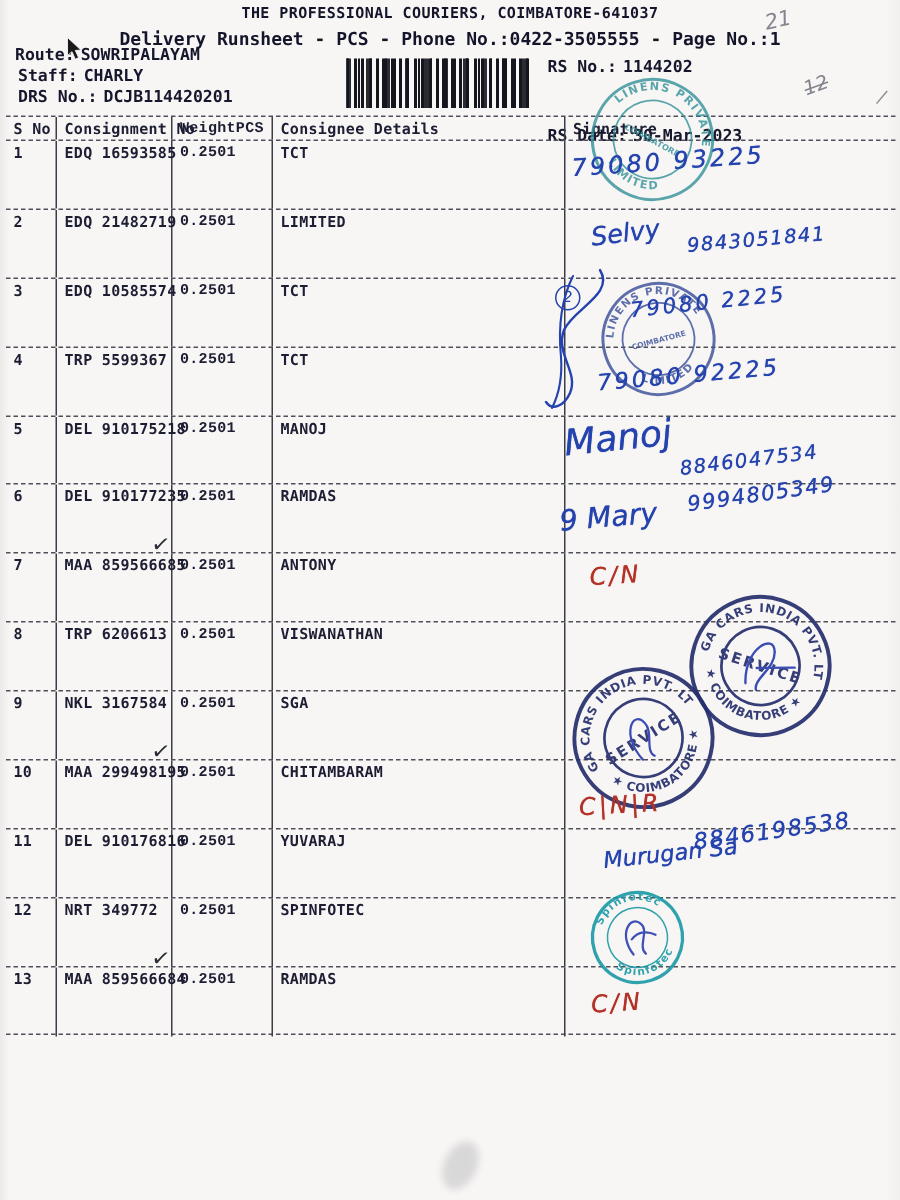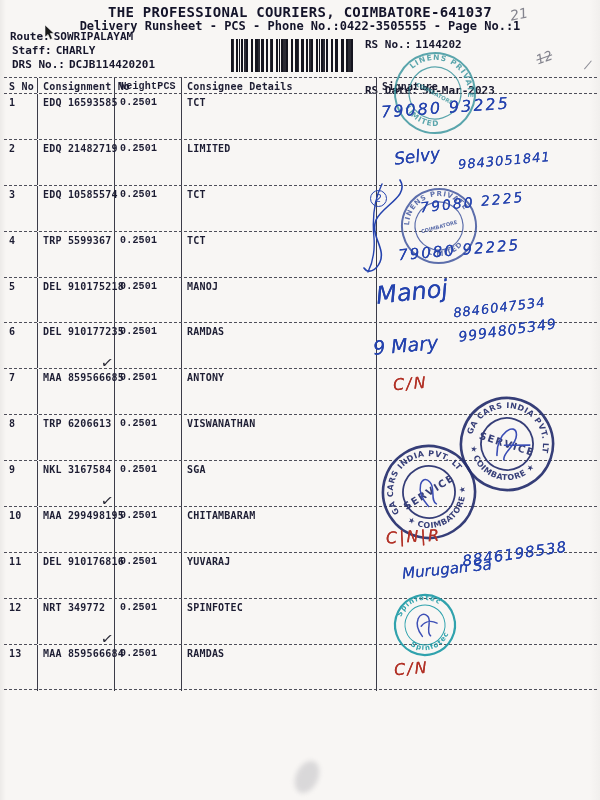--- a/index.html
+++ b/index.html
@@ -8,21 +8,21 @@
     background:#fbfaf8;
     font-family:"DejaVu Sans Mono", monospace;
   }
   .page{
     position:relative;width:600px;height:800px;
     background:linear-gradient(90deg,#eceae8 0,#f8f6f4 6px,#f8f6f4 590px,#f1efed 600px);
     color:#1d1d33;
   }
   
   .abs{position:absolute;}
-  .title{left:0;right:0;top:4px;text-align:center;font-weight:bold;font-size:14px;letter-spacing:.3px;color:#14142a;}
+  .title{left:0;right:0;top:4px;text-align:center;font-weight:bold;font-size:10px;letter-spacing:.3px;color:#14142a;}
   .subtitle{left:0;right:0;top:19px;text-align:center;font-weight:bold;font-size:12px;color:#14142a;}
   .meta{font-weight:bold;font-size:11px;color:#16162c;white-space:nowrap;}
   .meta .lab{margin-right:4px;}
   .barcode{
     left:231px;top:39px;width:125px;height:33px;
     background:
       repeating-linear-gradient(90deg,#15151f 0 2px,rgba(0,0,0,0) 2px 5px),
       repeating-linear-gradient(90deg,#15151f 0 1px,rgba(0,0,0,0) 1px 8px),
       repeating-linear-gradient(90deg,rgba(21,21,31,.9) 0 3px,rgba(0,0,0,0) 3px 13px);
   }

